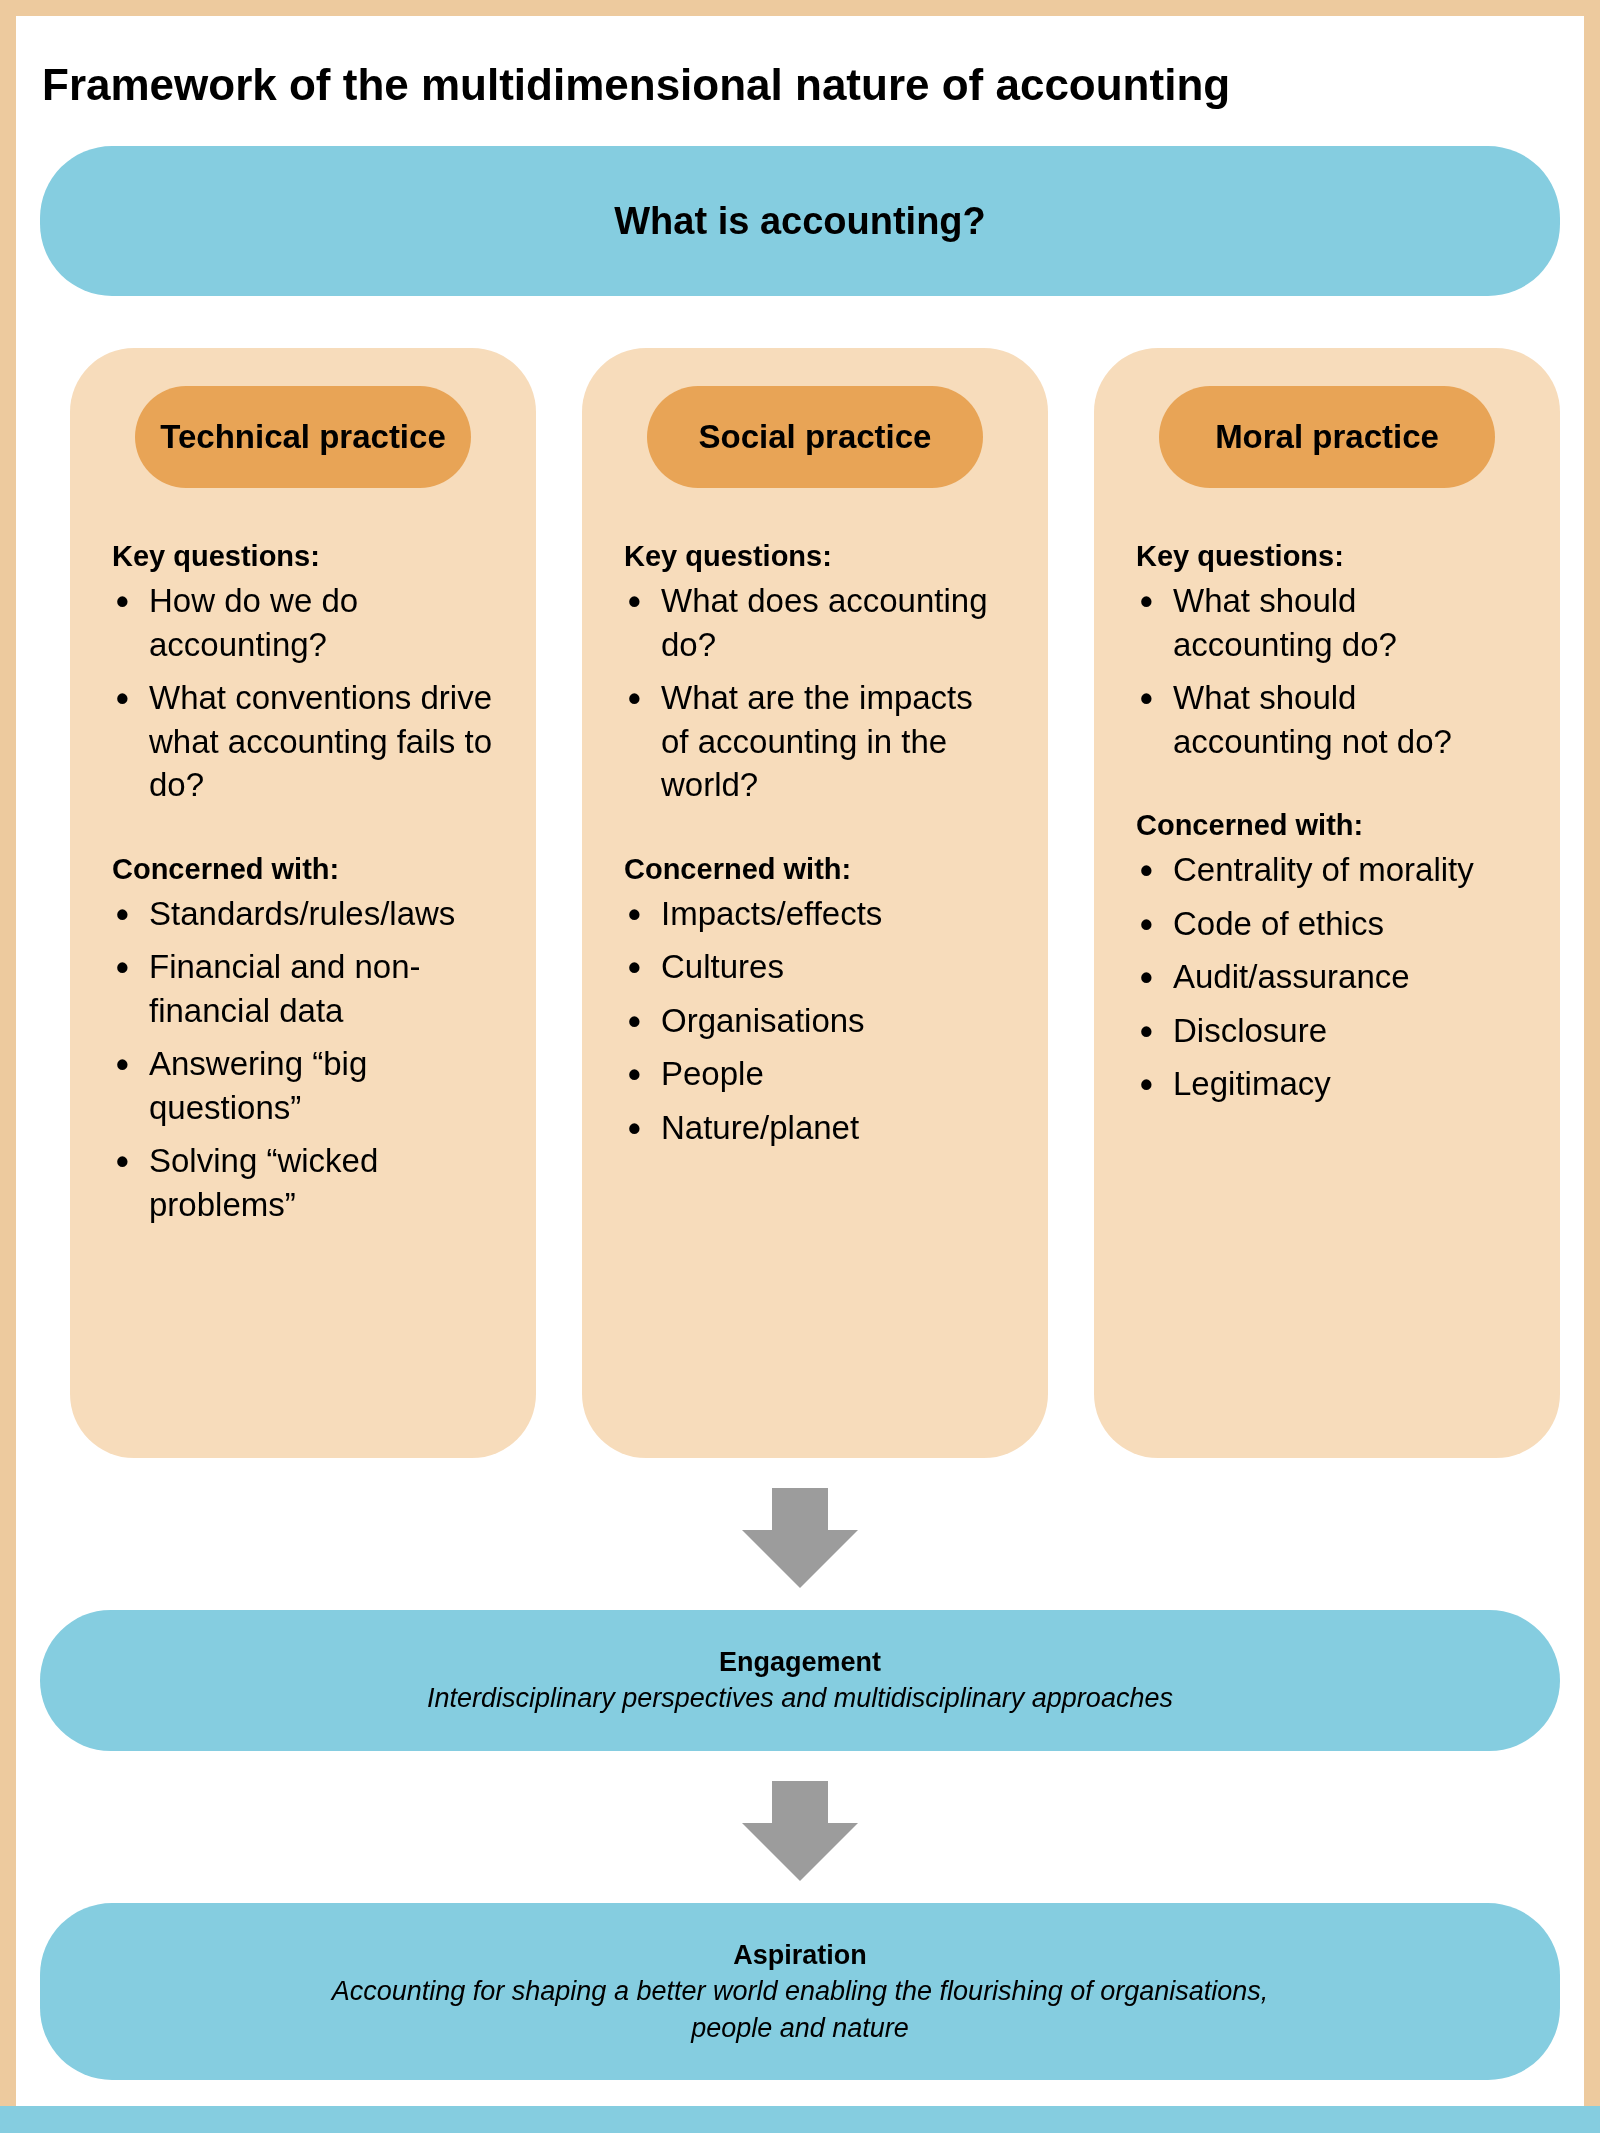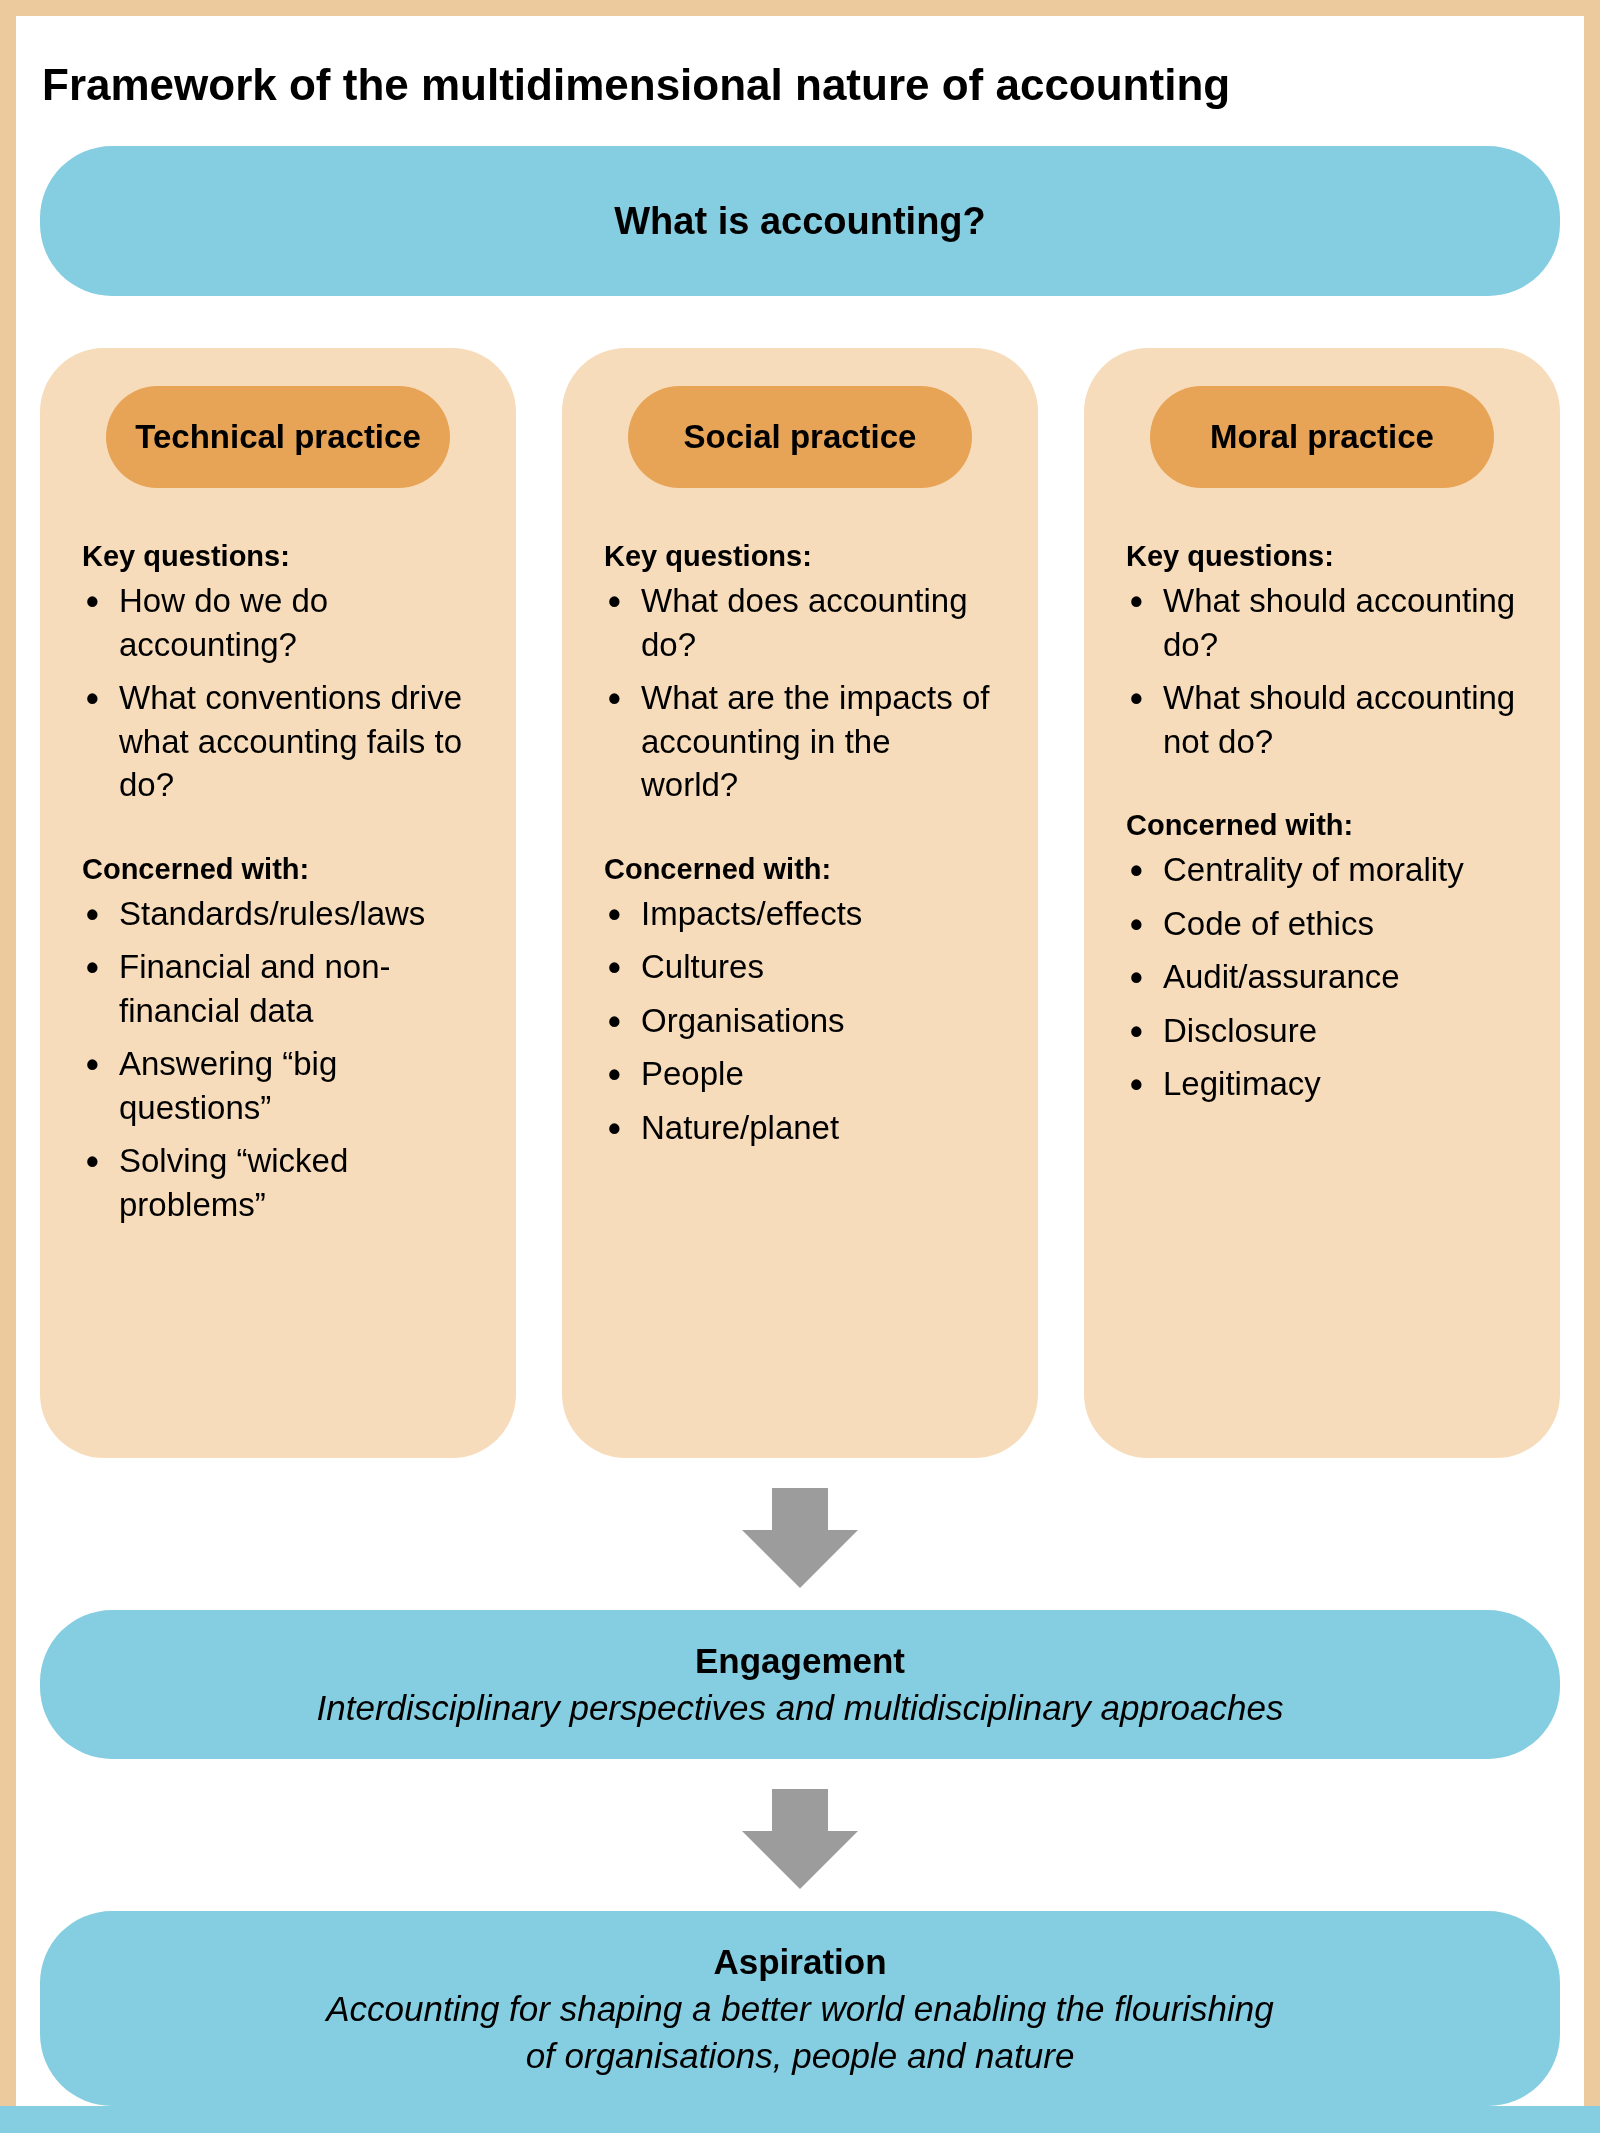--- a/index.html
+++ b/index.html
@@ -51,20 +51,21 @@
     align-items: center;
     justify-content: center;
     font-size: 38px;
     font-weight: bold;
   }
   .columns {
     display: flex;
     gap: 46px;
     margin-top: 52px;
     align-items: flex-start;
+    margin-left: 30px;
   }
   .column {
     flex: 1 1 0;
     background: #f7dcbb;
     border-radius: 64px;
     padding: 38px 42px 48px 42px;
     box-sizing: border-box;
     min-height: 1110px;
   }
   .badge {
@@ -114,22 +115,22 @@
     width: 120px;
   }
   .arrow-stem { width: 56px; height: 42px; background: #9c9c9c; }
   .arrow-head {
     width: 0; height: 0;
     border-left: 58px solid transparent;
     border-right: 58px solid transparent;
     border-top: 58px solid #9c9c9c;
   }
   .banner.wide-banner {
-    padding: 27px 40px;
-    font-size: 35px;
+    padding: 34px 40px;
+    font-size: 27px;
     line-height: 1.35;
   }
   .banner-title { font-weight: bold; }
   .banner-sub { font-weight: normal; max-width: 1180px; margin: 0 auto; font-style: italic; }
   .aspiration .banner-sub { max-width: 960px; }
 </style>
 </head>
 <body>
 
 <div class="page">

